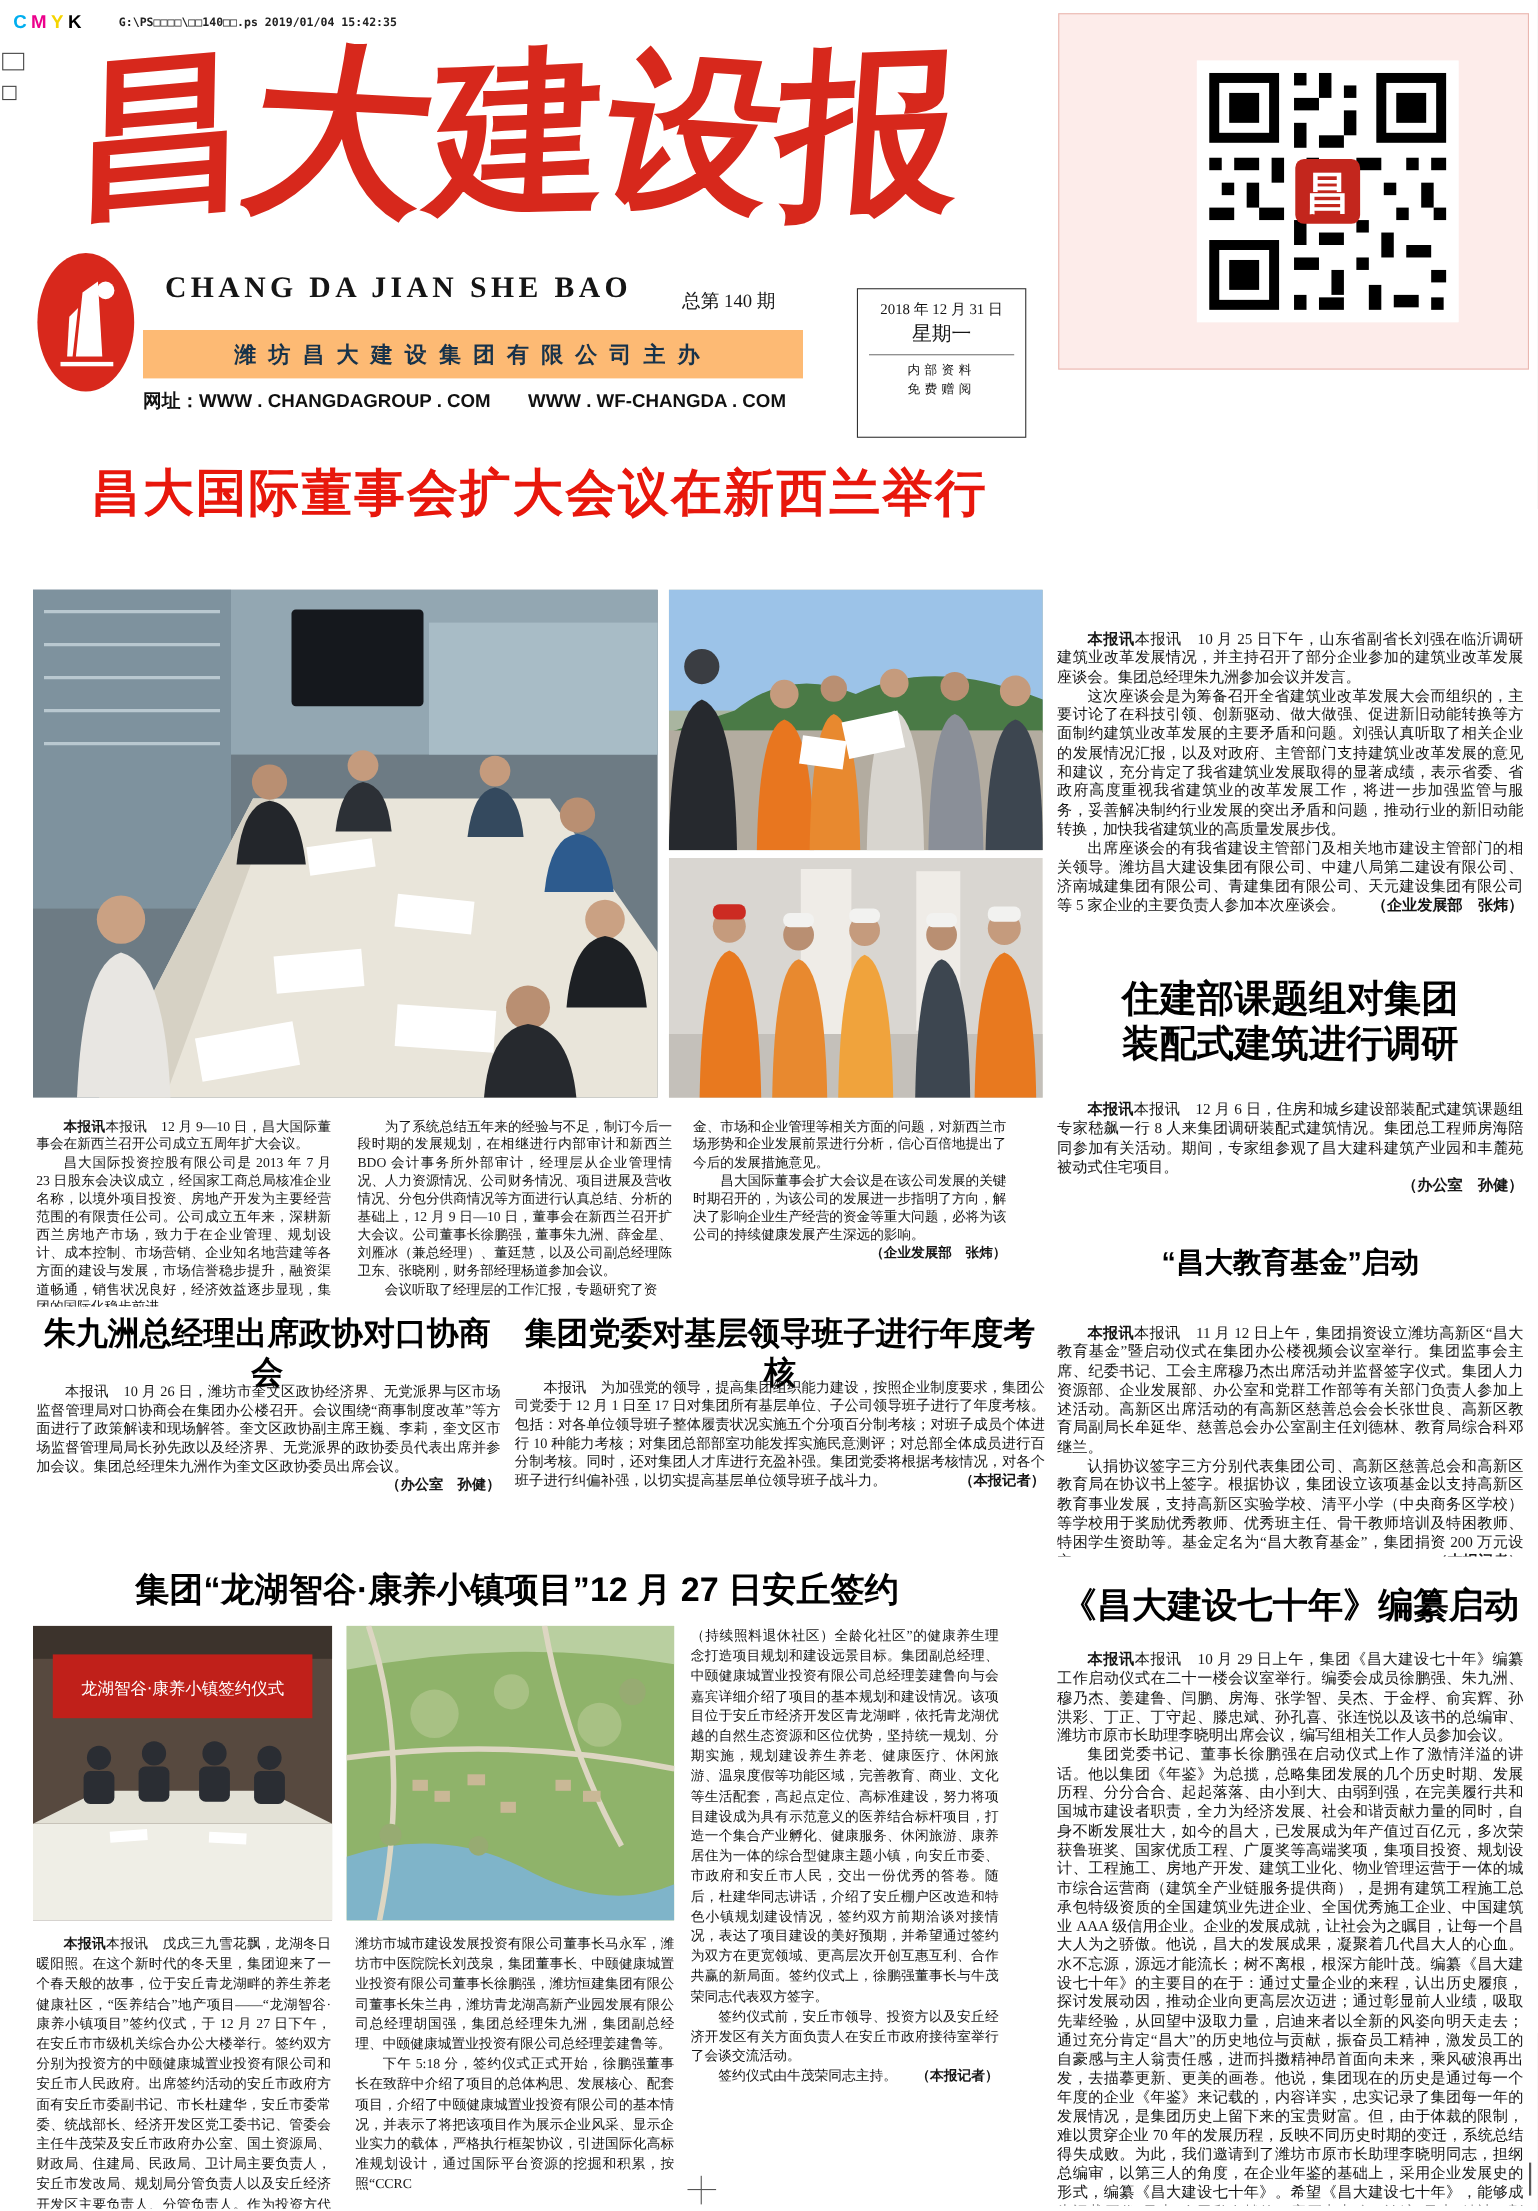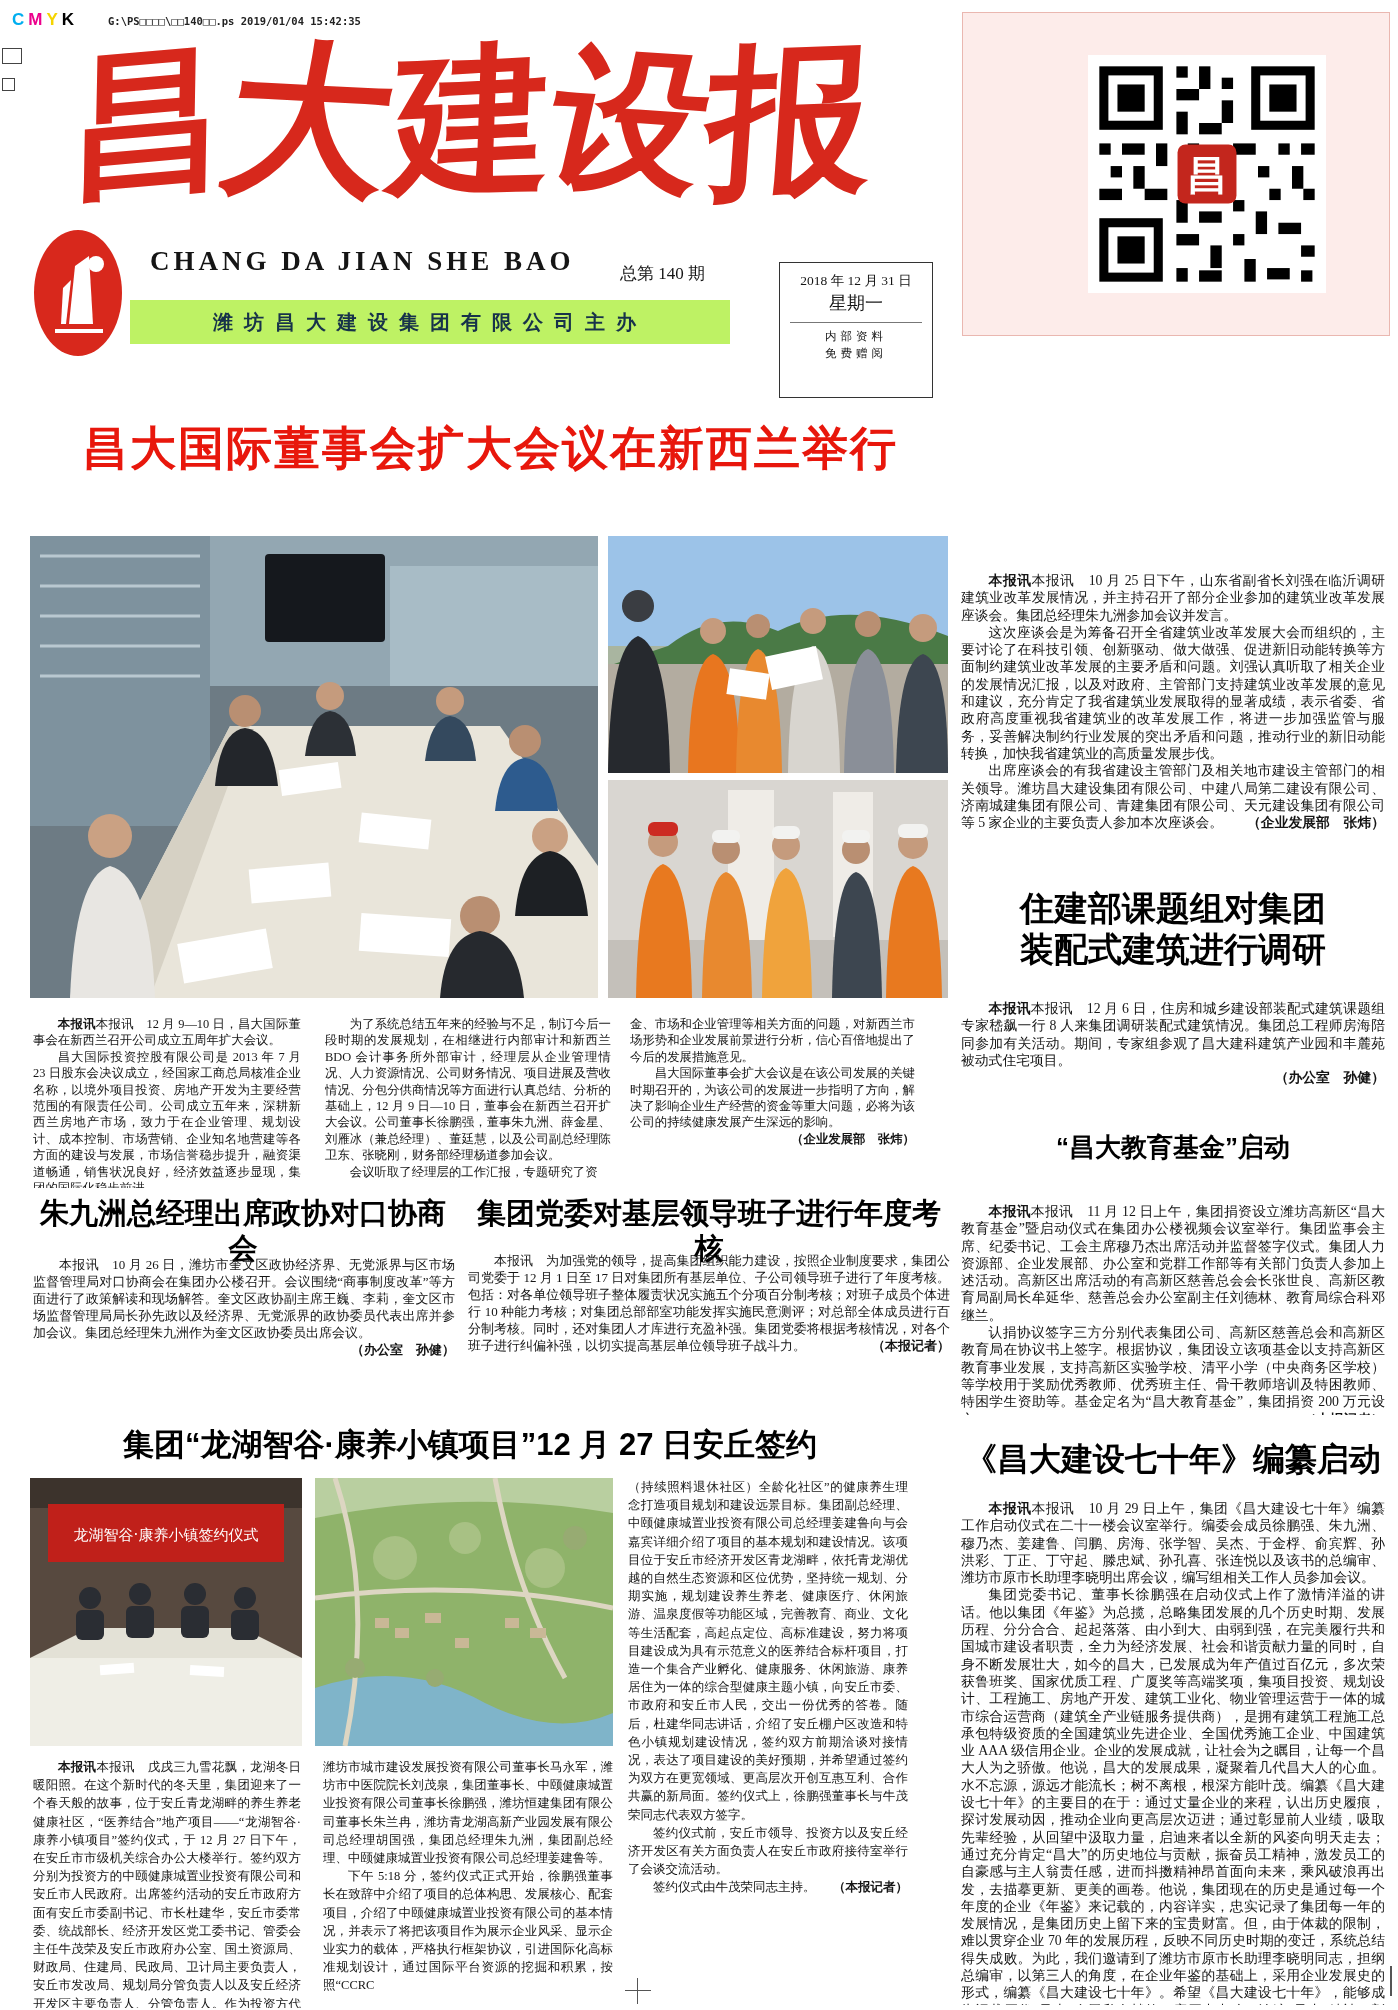--- a/index.html
+++ b/index.html
@@ -54,22 +54,23 @@
       <path d="M36,96 L42,38 L56,28 L60,96 Z" fill="#ffffff"></path>
       <path d="M33,96 L38,52 L30,60 L28,96 Z" fill="#ffffff"></path>
       <circle cx="63" cy="36" r="8" fill="#ffffff"></circle>
       <rect x="22" y="101" width="48" height="4" fill="#ffffff"></rect>
     </svg>
   </div>
 
   <div class="abs" style="left:150px;top:246px;width:450px;font-family:'Liberation Serif',serif;font-weight:bold;font-size:27px;letter-spacing:4px">CHANG DA JIAN SHE BAO</div>
   <div class="abs" style="left:620px;top:262px;font-size:17px">总第 140 期</div>
 
-  <div class="abs" style="left:130px;top:300px;width:600px;height:44px;background:#bef264;display:flex;align-items:center;justify-content:center;font-family:'Liberation Sans',sans-serif;font-size:20px;letter-spacing:11px;color:#17324a;font-weight:bold">潍坊昌大建设集团有限公司主办</div>
-
+  <div class="abs" style="left:130px;top:300px;width:600px;height:44px;background:#fdba74;display:flex;align-items:center;justify-content:center;font-family:'Liberation Sans',sans-serif;font-size:20px;letter-spacing:11px;color:#17324a;font-weight:bold">潍坊昌大建设集团有限公司主办</div>
+
+  <div class="abs" style="left:130px;top:353px;width:620px;font-family:'Liberation Sans',sans-serif;font-weight:bold;font-size:17px;color:#111">网址：WWW . CHANGDAGROUP . COM　　WWW . WF-CHANGDA . COM</div>
 
   <div class="abs" style="left:779px;top:262px;width:152px;height:134px;border:1px solid #333;text-align:center">
     <div style="font-size:13.5px;margin-top:9px">2018 年 12 月 31 日</div>
     <div style="font-size:18px;font-weight:normal;margin-top:1px">星期一</div>
     <div style="border-top:1px solid #777;margin:7px 10px 0;padding-top:6px;font-size:11.5px;letter-spacing:4px">内部资料</div>
     <div style="font-size:11.5px;letter-spacing:4px;margin-top:2px">免费赠阅</div>
   </div>
 
   <div class="abs" style="left:962px;top:12px;width:426px;height:322px;background:#fdecea;border:1px solid #eab7b0">
     <div class="abs" style="left:125px;top:42px;width:238px;height:238px;background:#fff">

